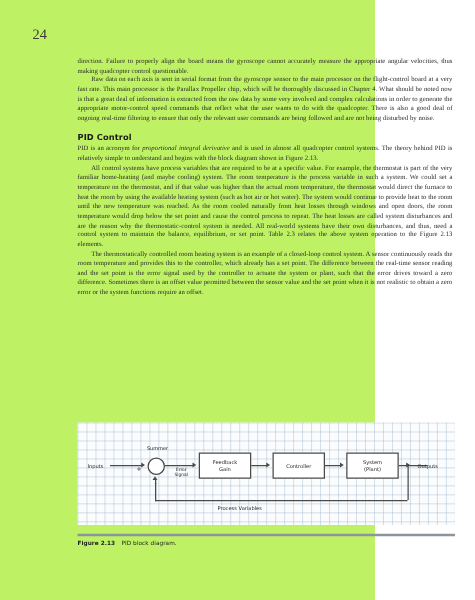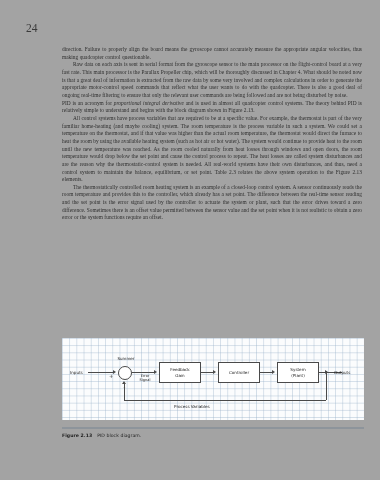--- a/index.html
+++ b/index.html
@@ -9,24 +9,24 @@
   body {
     width: 380px;
     height: 480px;
     background: #ffffff;
     font-family: "Liberation Serif", "DejaVu Serif", serif;
     overflow: hidden;
     position: relative;
   }
 
   .page {
-    width: 380px;
+    width: 300px;
     height: 480px;
     position: relative;
-    background: #a3a3a3;
+    background: #bef264;
     box-sizing: border-box;
   }
 
   
   .header {
     position: absolute;
     top: 22px;
     left: 26px;
     right: 20px;
     display: flex;
@@ -254,20 +254,21 @@
   <div class="header">
     <div class="folio">24</div>
   </div>
 
   <div class="column">
 
     <p class="body">direction. Failure to properly align the board means the gyroscope cannot accurately measure the appropriate angular velocities, thus making quadcopter control questionable.</p>
 
     <p class="body indent">Raw data on each axis is sent in serial format from the gyroscope sensor to the main processor on the flight-control board at a very fast rate. This main processor is the Parallax Propeller chip, which will be thoroughly discussed in Chapter 4. What should be noted now is that a great deal of information is extracted from the raw data by some very involved and complex calculations in order to generate the appropriate motor-control speed commands that reflect what the user wants to do with the quadcopter. There is also a good deal of ongoing real-time filtering to ensure that only the relevant user commands are being followed and are not being disturbed by noise.</p>
 
+    <h2 class="section">PID Control</h2>
 
     <p class="body"><span>PID is an acronym for </span><em class="it">proportional integral derivative</em><span> and is used in almost all quadcopter control systems. The theory behind PID is relatively simple to understand and begins with the block diagram shown in Figure 2.13.</span></p>
 
     <p class="body indent">All control systems have process variables that are required to be at a specific value. For example, the thermostat is part of the very familiar home-heating (and maybe cooling) system. The room temperature is the process variable in such a system. We could set a temperature on the thermostat, and if that value was higher than the actual room temperature, the thermostat would direct the furnace to heat the room by using the available heating system (such as hot air or hot water). The system would continue to provide heat to the room until the new temperature was reached. As the room cooled naturally from heat losses through windows and open doors, the room temperature would drop below the set point and cause the control process to repeat. The heat losses are called system disturbances and are the reason why the thermostatic-control system is needed. All real-world systems have their own disturbances, and thus, need a control system to maintain the balance, equilibrium, or set point. Table 2.3 relates the above system operation to the Figure 2.13 elements.</p>
 
     <p class="body indent">The thermostatically controlled room heating system is an example of a closed-loop control system. A sensor continuously reads the room temperature and provides this to the controller, which already has a set point. The difference between the real-time sensor reading and the set point is the error signal used by the controller to actuate the system or plant, such that the error drives toward a zero difference. Sometimes there is an offset value permitted between the sensor value and the set point when it is not realistic to obtain a zero error or the system functions require an offset.</p>
 
   </div>
 
   <div class="figure-wrap">

